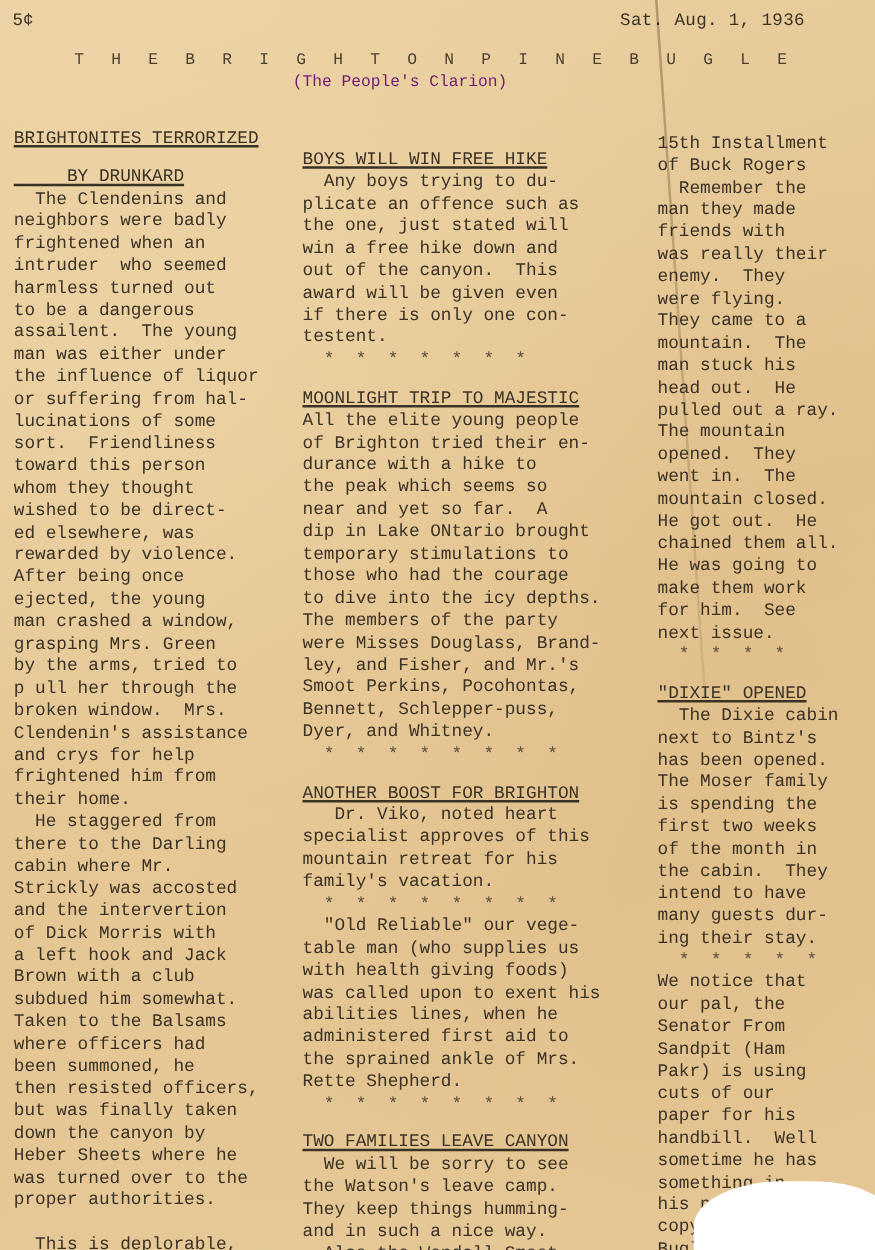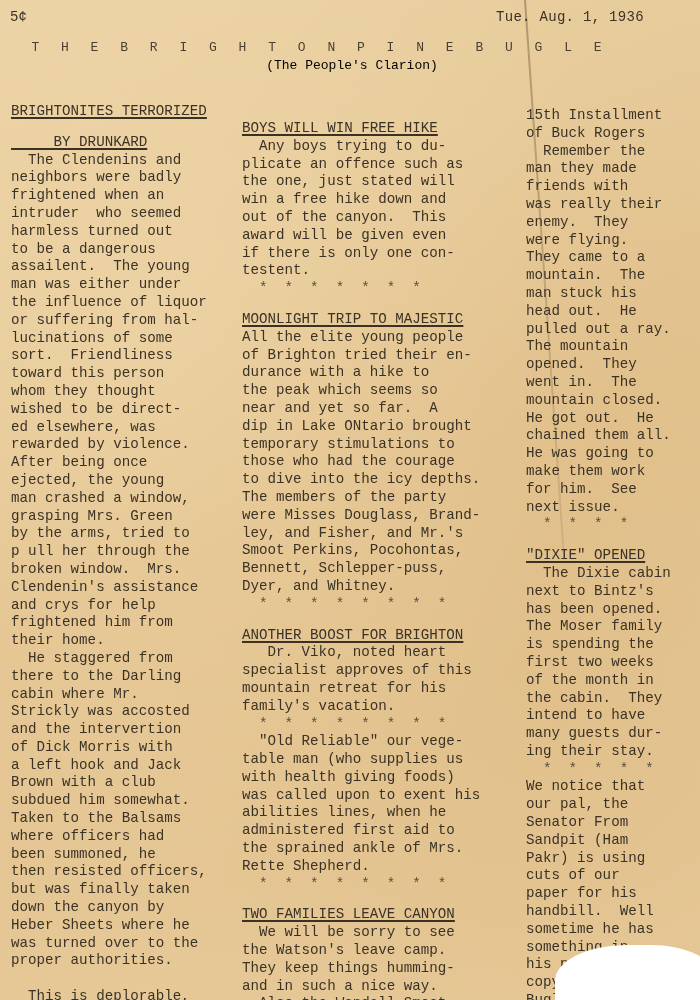--- a/index.html
+++ b/index.html
@@ -19,41 +19,41 @@
     transform:rotate(-4deg); transform-origin:top;
   }
   .tear {
     position:absolute; left:555px; top:945px; width:160px; height:80px;
     background:#ffffff; border-radius:45% 40% 0 0;
   }
   .price { position:absolute; left:10px; top:9px; font-size:14px; }
   .date  { position:absolute; left:496px; top:9px; font-size:14px; letter-spacing:0.3px; }
   .masthead {
     position:absolute; left:0; top:40px; width:640px; text-align:center;
-    font-size:13px; letter-spacing:7px; color:#4b4030;
+    font-size:13px; letter-spacing:7px; color:#4b4030;padding-left:28px;
   }
   .sub {
     position:absolute; left:0; top:58px; width:640px; text-align:center;
-    font-size:13px; color:#000000;margin-left:32px;
+    font-size:13px; color:#701a75;
   }
   .col { position:absolute; font-size:14.2px; line-height:17.8px; white-space:pre; }
   .c1 { left:11px; top:90px; }
   .c2 { left:242px; top:107px; }
   .c3 { left:526px; top:107px; }
   .hd { text-decoration:underline; text-decoration-thickness:1.5px; text-underline-offset:2px;margin-top:13px; }
   .stars { color:#5a4e3c; letter-spacing:0; }
   .line { display:block; }
 </style>
 </head>
 <body>
 
 <div class="fold"></div>
 
 <div class="price">5¢</div>
-<div class="date">Tue. Aug. 1, 1936</div>
+<div class="date">Sat. Aug. 1, 1936</div>
 <div class="masthead">T H E   B R I G H T O N   P I N E   B U G L E</div>
 <div class="sub">(The People's Clarion)</div>
 
 <div class="col c1"><span class="line hd">BRIGHTONITES TERRORIZED</span><span class="line hd">     BY DRUNKARD</span><span class="line">  The Clendenins and</span><span class="line">neighbors were badly</span><span class="line">frightened when an</span><span class="line">intruder  who seemed</span><span class="line">harmless turned out</span><span class="line">to be a dangerous</span><span class="line">assailent.  The young</span><span class="line">man was either under</span><span class="line">the influence of liquor</span><span class="line">or suffering from hal-</span><span class="line">lucinations of some</span><span class="line">sort.  Friendliness</span><span class="line">toward this person</span><span class="line">whom they thought</span><span class="line">wished to be direct-</span><span class="line">ed elsewhere, was</span><span class="line">rewarded by violence.</span><span class="line">After being once</span><span class="line">ejected, the young</span><span class="line">man crashed a window,</span><span class="line">grasping Mrs. Green</span><span class="line">by the arms, tried to</span><span class="line">p ull her through the</span><span class="line">broken window.  Mrs.</span><span class="line">Clendenin's assistance</span><span class="line">and crys for help</span><span class="line">frightened him from</span><span class="line">their home.</span><span class="line">  He staggered from</span><span class="line">there to the Darling</span><span class="line">cabin where Mr.</span><span class="line">Strickly was accosted</span><span class="line">and the intervertion</span><span class="line">of Dick Morris with</span><span class="line">a left hook and Jack</span><span class="line">Brown with a club</span><span class="line">subdued him somewhat.</span><span class="line">Taken to the Balsams</span><span class="line">where officers had</span><span class="line">been summoned, he</span><span class="line">then resisted officers,</span><span class="line">but was finally taken</span><span class="line">down the canyon by</span><span class="line">Heber Sheets where he</span><span class="line">was turned over to the</span><span class="line">proper authorities.</span><span class="line">&nbsp;</span><span class="line">  This is deplorable,</span><span class="line">as Brighton has been</span><span class="line">free of suck incidents</span></div>
 <div class="col c2"><span class="line hd">BOYS WILL WIN FREE HIKE</span><span class="line">  Any boys trying to du-</span><span class="line">plicate an offence such as</span><span class="line">the one, just stated will</span><span class="line">win a free hike down and</span><span class="line">out of the canyon.  This</span><span class="line">award will be given even</span><span class="line">if there is only one con-</span><span class="line">testent.</span><span class="line stars">  *  *  *  *  *  *  *</span><span class="line hd">MOONLIGHT TRIP TO MAJESTIC</span><span class="line">All the elite young people</span><span class="line">of Brighton tried their en-</span><span class="line">durance with a hike to</span><span class="line">the peak which seems so</span><span class="line">near and yet so far.  A</span><span class="line">dip in Lake ONtario brought</span><span class="line">temporary stimulations to</span><span class="line">those who had the courage</span><span class="line">to dive into the icy depths.</span><span class="line">The members of the party</span><span class="line">were Misses Douglass, Brand-</span><span class="line">ley, and Fisher, and Mr.'s</span><span class="line">Smoot Perkins, Pocohontas,</span><span class="line">Bennett, Schlepper-puss,</span><span class="line">Dyer, and Whitney.</span><span class="line stars">  *  *  *  *  *  *  *  *</span><span class="line hd">ANOTHER BOOST FOR BRIGHTON</span><span class="line">   Dr. Viko, noted heart</span><span class="line">specialist approves of this</span><span class="line">mountain retreat for his</span><span class="line">family's vacation.</span><span class="line stars">  *  *  *  *  *  *  *  *</span><span class="line">  "Old Reliable" our vege-</span><span class="line">table man (who supplies us</span><span class="line">with health giving foods)</span><span class="line">was called upon to exent his</span><span class="line">abilities lines, when he</span><span class="line">administered first aid to</span><span class="line">the sprained ankle of Mrs.</span><span class="line">Rette Shepherd.</span><span class="line stars">  *  *  *  *  *  *  *  *</span><span class="line hd">TWO FAMILIES LEAVE CANYON</span><span class="line">  We will be sorry to see</span><span class="line">the Watson's leave camp.</span><span class="line">They keep things humming-</span><span class="line">and in such a nice way.</span><span class="line">  Also the Wendall Smoot</span><span class="line">family is leaving our fair</span><span class="line">metropolis.  Young Wendall</span><span class="line">Jr. is going to stay up for</span></div>
 <div class="col c3"><span class="line">15th Installment</span><span class="line">of Buck Rogers</span><span class="line">  Remember the</span><span class="line">man they made</span><span class="line">friends with</span><span class="line">was really their</span><span class="line">enemy.  They</span><span class="line">were flying.</span><span class="line">They came to a</span><span class="line">mountain.  The</span><span class="line">man stuck his</span><span class="line">head out.  He</span><span class="line">pulled out a ray.</span><span class="line">The mountain</span><span class="line">opened.  They</span><span class="line">went in.  The</span><span class="line">mountain closed.</span><span class="line">He got out.  He</span><span class="line">chained them all.</span><span class="line">He was going to</span><span class="line">make them work</span><span class="line">for him.  See</span><span class="line">next issue.</span><span class="line stars">  *  *  *  *</span><span class="line hd">"DIXIE" OPENED</span><span class="line">  The Dixie cabin</span><span class="line">next to Bintz's</span><span class="line">has been opened.</span><span class="line">The Moser family</span><span class="line">is spending the</span><span class="line">first two weeks</span><span class="line">of the month in</span><span class="line">the cabin.  They</span><span class="line">intend to have</span><span class="line">many guests dur-</span><span class="line">ing their stay.</span><span class="line stars">  *  *  *  *  *</span><span class="line">We notice that</span><span class="line">our pal, the</span><span class="line">Senator From</span><span class="line">Sandpit (Ham</span><span class="line">Pakr) is using</span><span class="line">cuts of our</span><span class="line">paper for his</span><span class="line">handbill.  Well</span><span class="line">sometime he has</span><span class="line">something in</span><span class="line">his paper worth</span><span class="line">copying in the</span><span class="line">Bugle.</span><span class="line stars">  *  *  *  *  *</span></div>
 
 <div class="tear"></div>
 
 </body></html>

